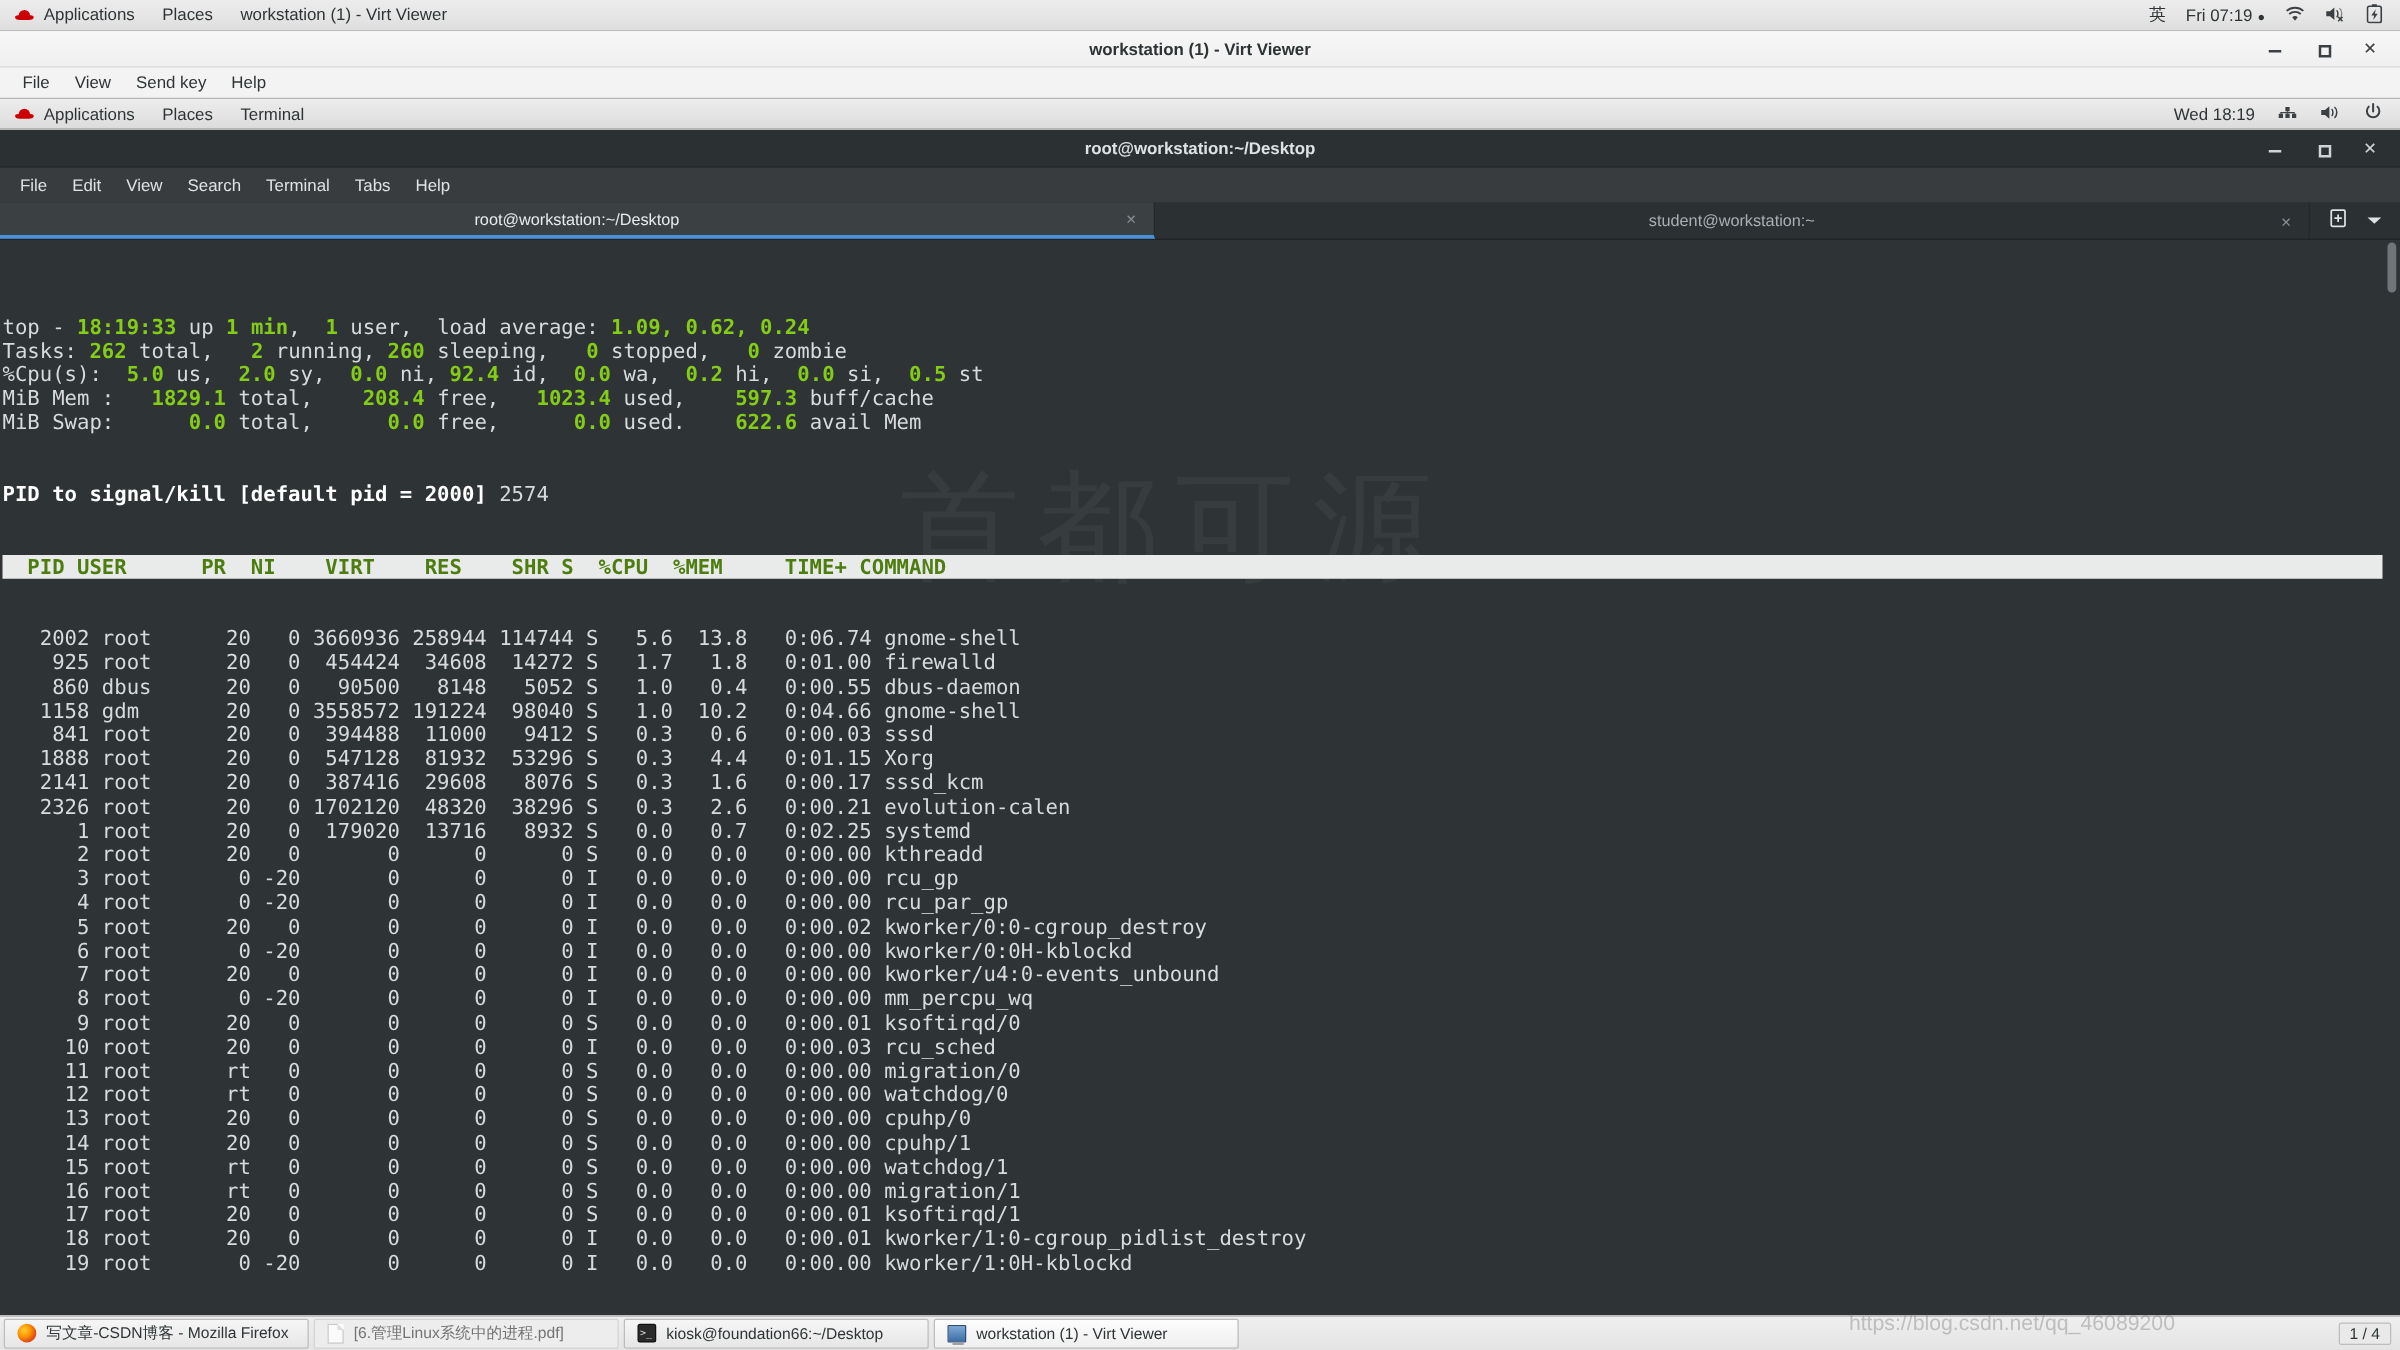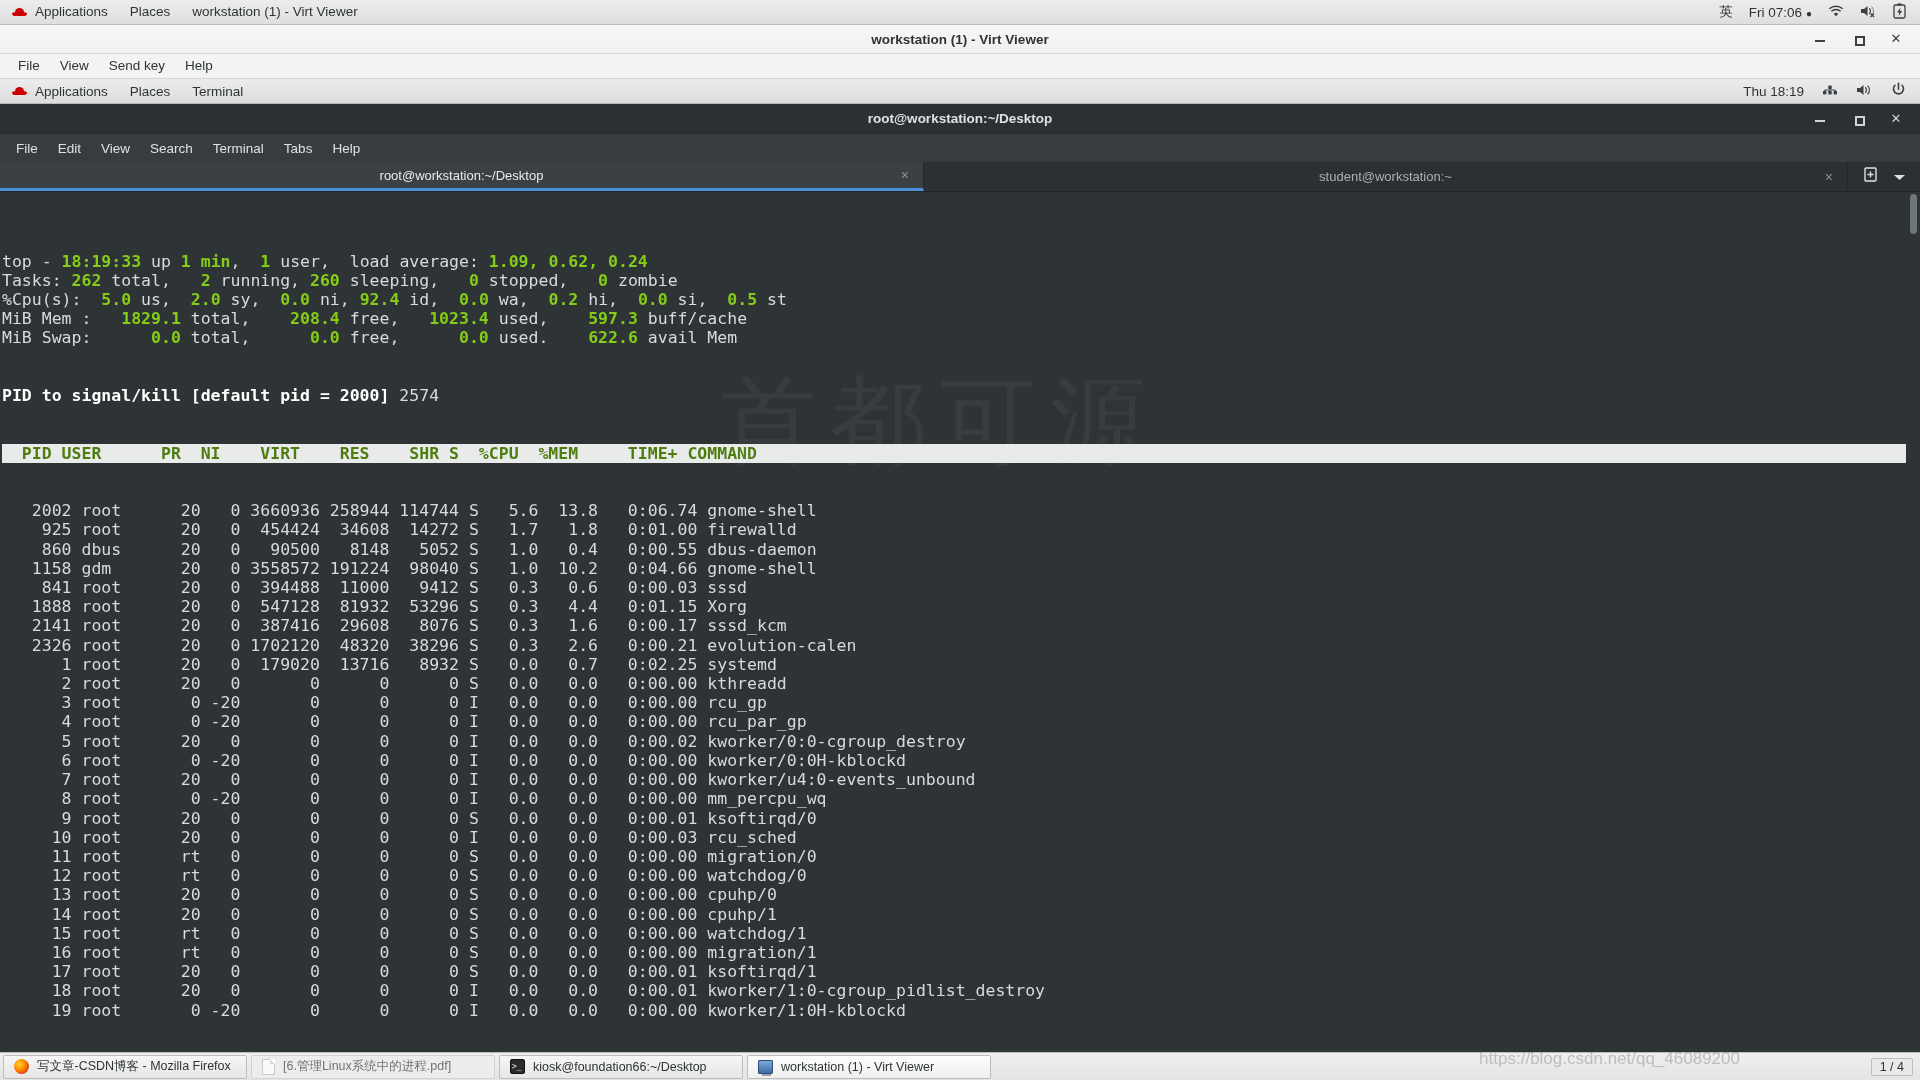--- a/index.html
+++ b/index.html
@@ -378,21 +378,21 @@
   <div class="pitem">
     <span>Places</span>
   </div>
   <div class="pitem">
     <span>workstation (1) - Virt Viewer</span>
   </div>
   <div class="spacer"></div>
   <div class="tray">
     <span>英</span>
     <span>
-      <span>Fri 07:06</span><span style="font-size:10px;padding-left:4px;">●</span>
+      <span>Fri 07:19</span><span style="font-size:10px;padding-left:4px;">●</span>
     </span>
     <span class="ico">
       <svg width="16" height="14" viewBox="0 0 16 14">
           <path d="M8 12.5l2.2-2.8a3.4 3.4 0 0 0-4.4 0z" fill="#3b4044"></path>
           <path d="M3.4 7.2a7 7 0 0 1 9.2 0" stroke="#3b4044" stroke-width="1.5" fill="none"></path>
           <path d="M1.3 4.7a10.2 10.2 0 0 1 13.4 0" stroke="#3b4044" stroke-width="1.5" fill="none"></path>
         </svg>
     </span>
     <span class="ico">
       <svg width="17" height="14" viewBox="0 0 17 14">
@@ -438,21 +438,21 @@
         <span>Applications</span>
       </div>
       <div class="pitem">
         <span>Places</span>
       </div>
       <div class="pitem">
         <span>Terminal</span>
       </div>
       <div class="spacer"></div>
       <div class="tray">
-        <span>Thu 18:19</span>
+        <span>Wed 18:19</span>
         <span class="ico">
           <svg width="16" height="14" viewBox="0 0 16 14">
               <rect x="1" y="8" width="3.4" height="3.4" fill="#3b4044"></rect>
               <rect x="6.3" y="8" width="3.4" height="3.4" fill="#3b4044"></rect>
               <rect x="11.6" y="8" width="3.4" height="3.4" fill="#3b4044"></rect>
               <rect x="6.3" y="2.6" width="3.4" height="3.4" fill="#3b4044"></rect>
               <path d="M8 6v2M2.7 8V7h10.6v1" stroke="#3b4044" stroke-width="1" fill="none"></path>
             </svg>
         </span>
         <span class="ico">

